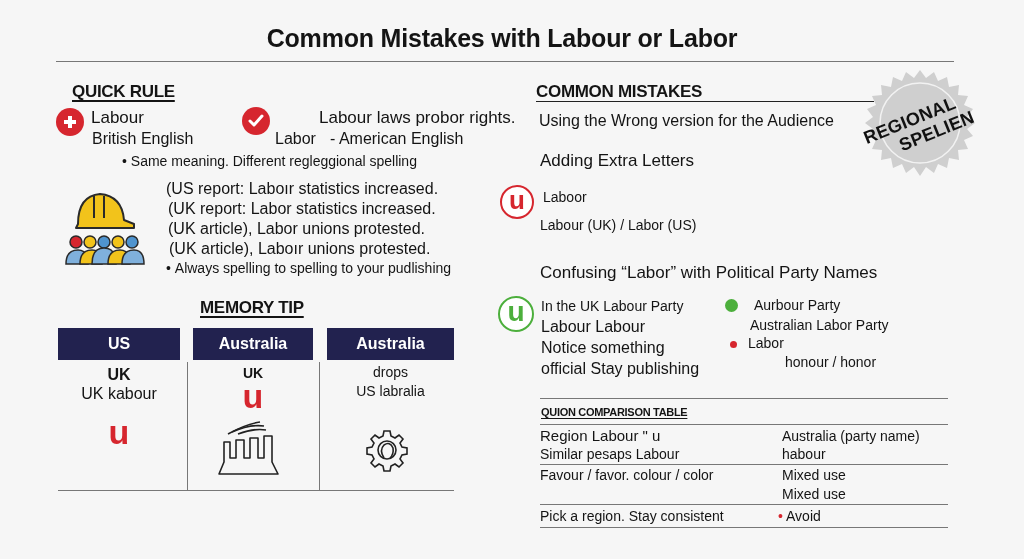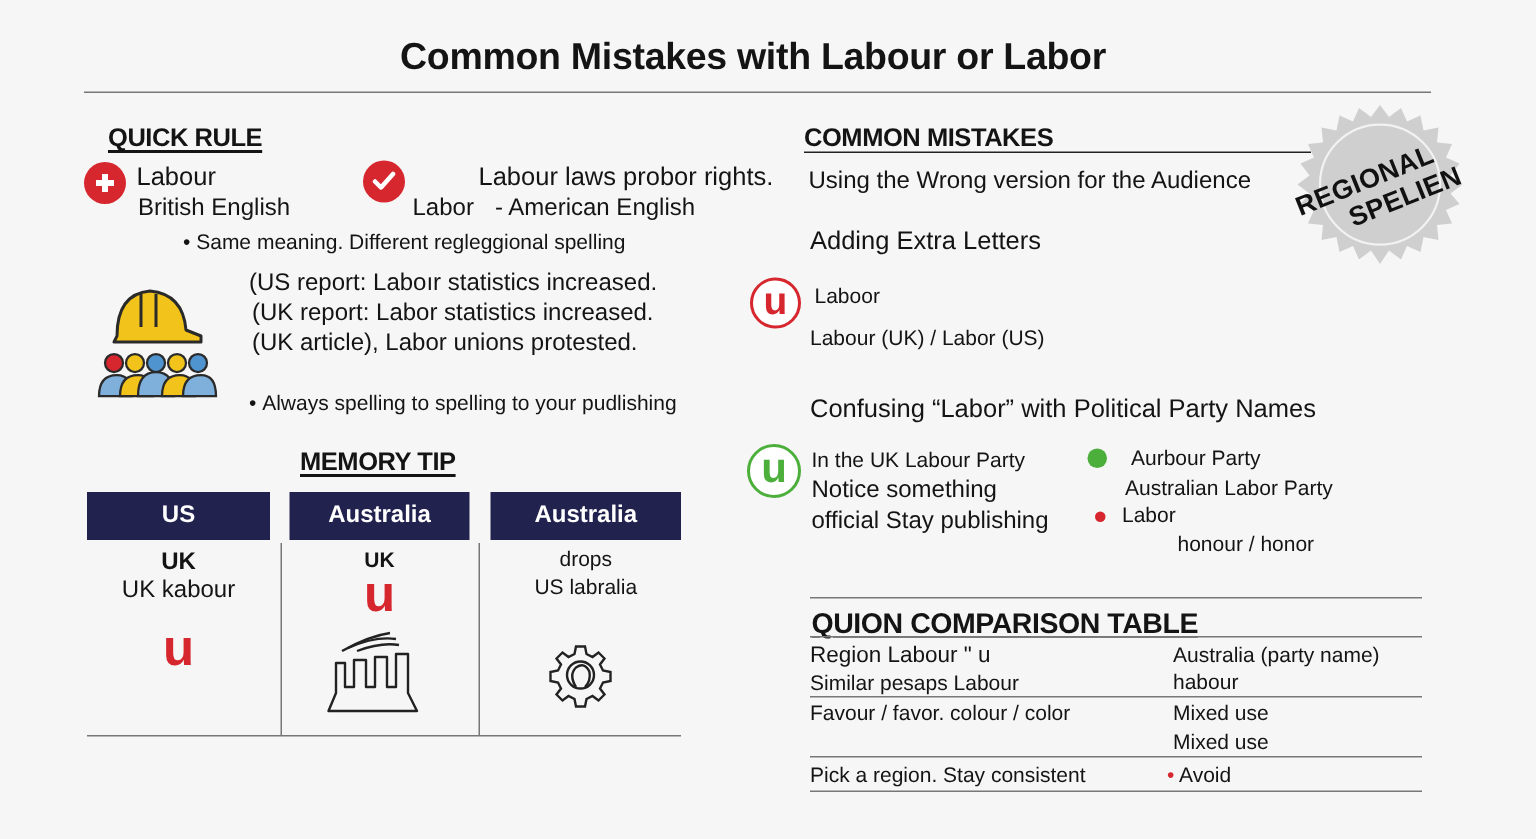--- a/index.html
+++ b/index.html
@@ -102,20 +102,21 @@
     <path d="M28 74 Q28 58 40 58 Q52 58 52 74 Z" fill="#7fb0dc" stroke="#2a2a2a" stroke-width="1.5"></path>
     <path d="M44 74 Q44 60 56 60 Q66 60 66 74 Z" fill="#f2c31b" stroke="#2a2a2a" stroke-width="1.5"></path>
     <path d="M58 74 Q58 60 70 60 Q80 60 80 74 Z" fill="#7fb0dc" stroke="#2a2a2a" stroke-width="1.5"></path>
   </svg>
 </div>
 
 <div class="abs t16" style="left:166px; top:179px; line-height:20px;">
   <div>(US report: Laboır statistics increased.</div>
   <div style="padding-left:2px;">(UK report: Labor statistics increased.</div>
   <div style="padding-left:2px;">(UK article), Labor unions protested.</div>
+  <div style="padding-left:3px;">(UK article), Laboır unions protested.</div>
 </div>
 <div class="abs t14" style="left:166px; top:260px;">
   <span>•&nbsp;</span><span>Always spelling to spelling to your pudlishing</span>
 </div>
 
 <div class="abs section-head" style="left:200px; top:298px;">MEMORY TIP</div>
 
 <div class="abs mem-head" style="left:58px; top:328px; width:122px;">US</div>
 <div class="abs mem-head" style="left:193px; top:328px; width:120px;">Australia</div>
 <div class="abs mem-head" style="left:327px; top:328px; width:127px;">Australia</div>
@@ -179,33 +180,34 @@
 <div class="abs t15" style="left:543px; top:189px;">Laboor</div>
 <div class="abs t15" style="left:540px; top:217px;">Labour (UK) / Labor (US)</div>
 
 <div class="abs t18" style="left:540px; top:263px;">Confusing “Labor” with Political Party Names</div>
 
 <div class="abs ring-u" style="left:498px; top:296px; width:36px; height:36px; border:2px solid #4caf3c; color:#4caf3c; font-size:28px;">
     <span style="margin-top:-4px;">u</span>
   </div>
 <div class="abs" style="left:541px; top:296px;">
   <div class="t14" style="line-height:20px;">In the UK Labour Party</div>
+  <div class="t16" style="line-height:21px;">Labour Labour</div>
   <div class="t16" style="line-height:21px;">Notice something</div>
   <div class="t16" style="line-height:21px;">official Stay publishing</div>
 </div>
 
 <div class="abs" style="left:725px; top:299px; width:13px; height:13px; border-radius:50%; background:#4caf3c;"></div>
 <div class="abs t15" style="left:754px; top:297px;">Aurbour Party</div>
 <div class="abs t15" style="left:750px; top:317px;">Australian Labor Party</div>
 <div class="abs" style="left:730px; top:341px; width:7px; height:7px; border-radius:50%; background:#d6262e;"></div>
 <div class="abs t15" style="left:748px; top:335px;">Labor</div>
 <div class="abs t14" style="left:785px; top:354px;">honour / honor</div>
 
 <div class="abs hline" style="left:540px; top:398px; width:408px;"></div>
-<div class="abs" style="left:541px; top:406px; font-size:19px; font-weight:bold; letter-spacing:-0.3px; text-decoration:underline; text-underline-offset:2px;">QUION COMPARISON TABLE</div>
+<div class="abs" style="left:541px; top:406px; font-size:11px; font-weight:bold; letter-spacing:-0.3px; text-decoration:underline; text-underline-offset:2px;">QUION COMPARISON TABLE</div>
 <div class="abs hline" style="left:540px; top:424px; width:408px;"></div>
 
 <div class="tbl-row" style="top:427px; height:38px;">
   <div class="tbl-l t14" style="top:0; line-height:18px;">
     <div><span class="bold" style="font-weight:500; font-size:15px;">Region Labour " u</span></div>
     <div>Similar pesaps Labour</div>
   </div>
   <div class="tbl-r t15" style="top:0; line-height:18px;">
     <div>Australia (party name)</div>
     <div>habour</div>

